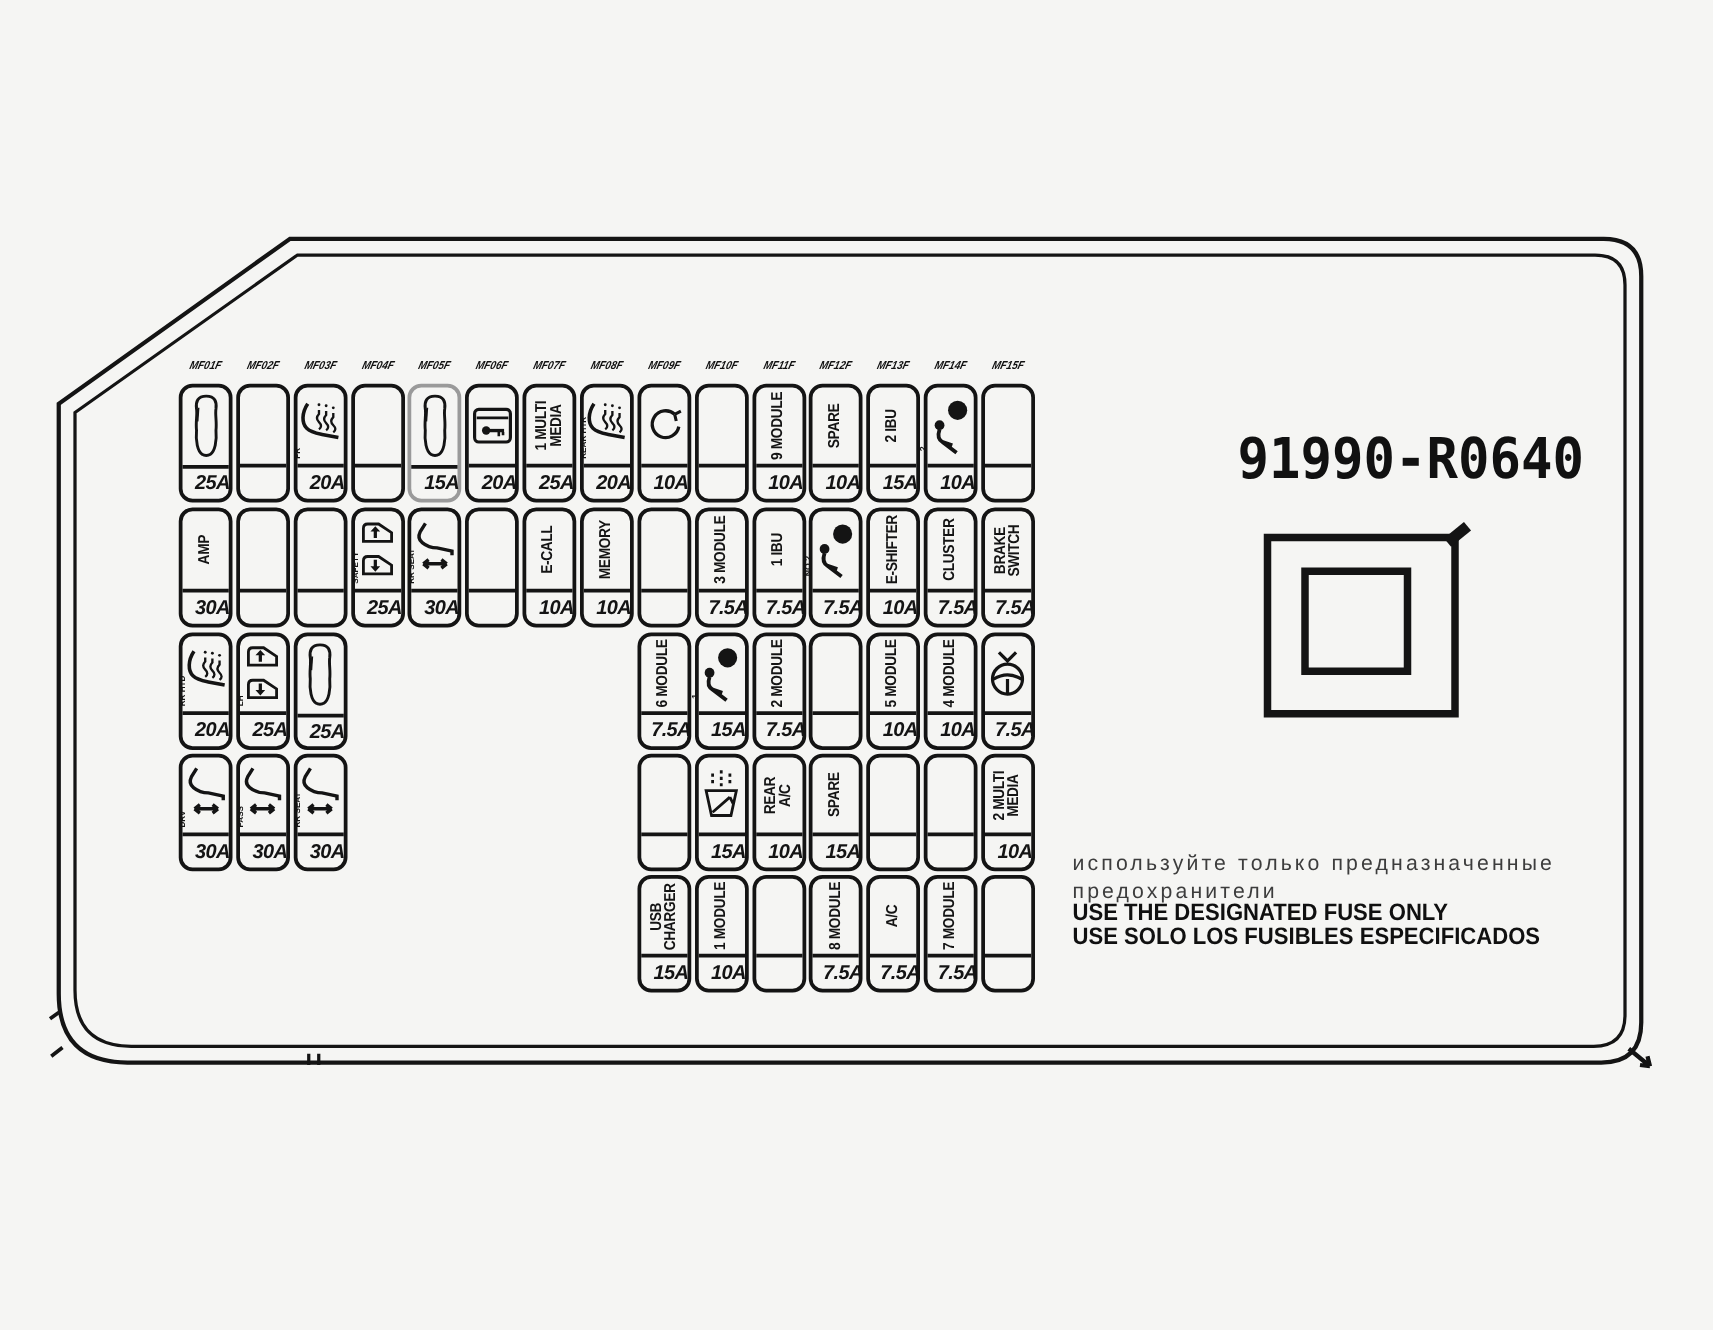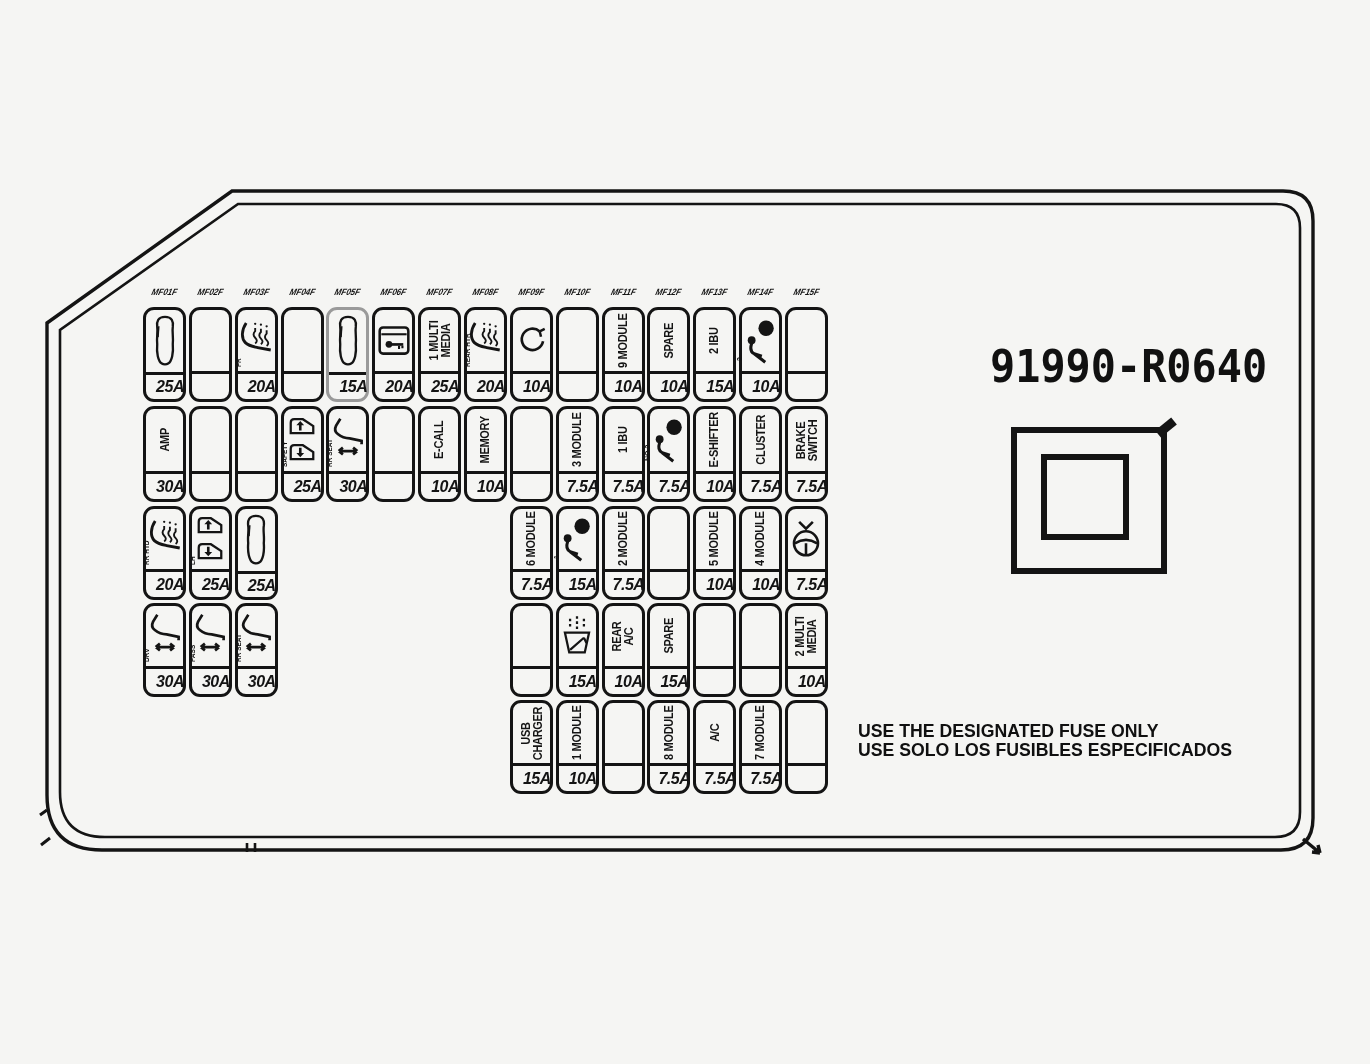--- a/index.html
+++ b/index.html
@@ -589,15 +589,16 @@
   <div class="part-number">91990-R0640</div>
 
   <svg class="square-icon" width="200" height="170" viewBox="0 0 200 170">
     <g fill="none" stroke="#141414">
       <rect x="8" y="16" width="150" height="141" stroke-width="6"></rect>
       <rect x="38" y="43" width="82" height="80" stroke-width="6"></rect>
       <path d="M152 20 L168 7" stroke-width="9"></path>
     </g>
   </svg>
 
+  <div class="notice-ru">используйте только предназначенные предохранители</div>
   <div class="notice-en">USE THE DESIGNATED FUSE ONLY</div>
   <div class="notice-es">USE SOLO LOS FUSIBLES ESPECIFICADOS</div>
 </div>
 
 </body></html>

